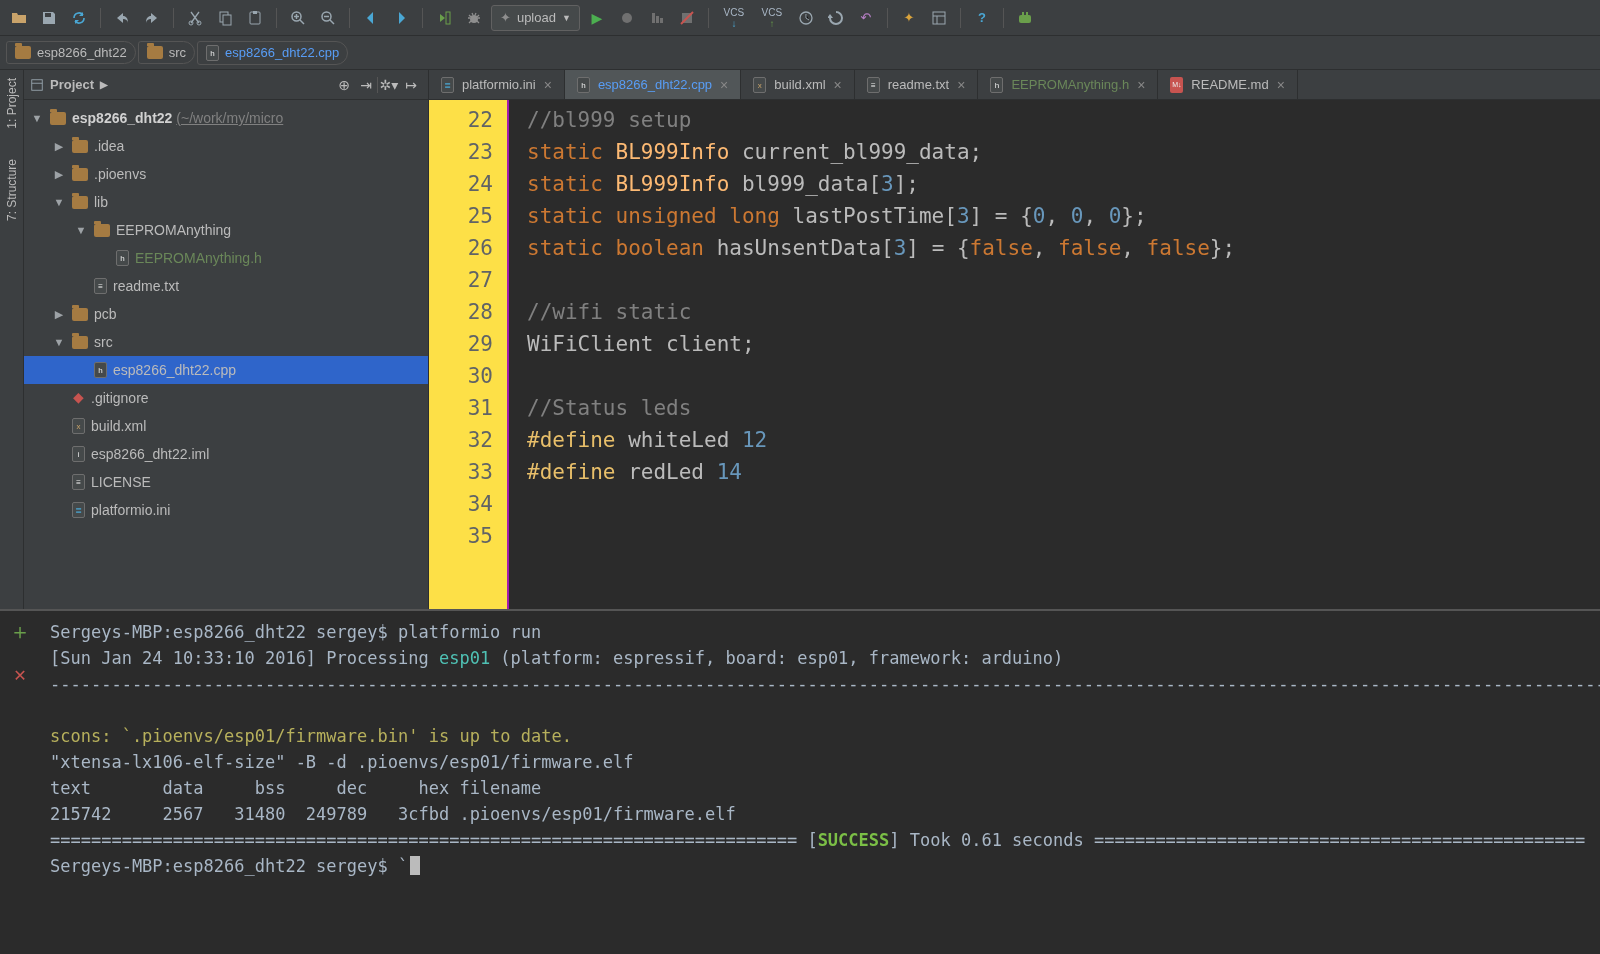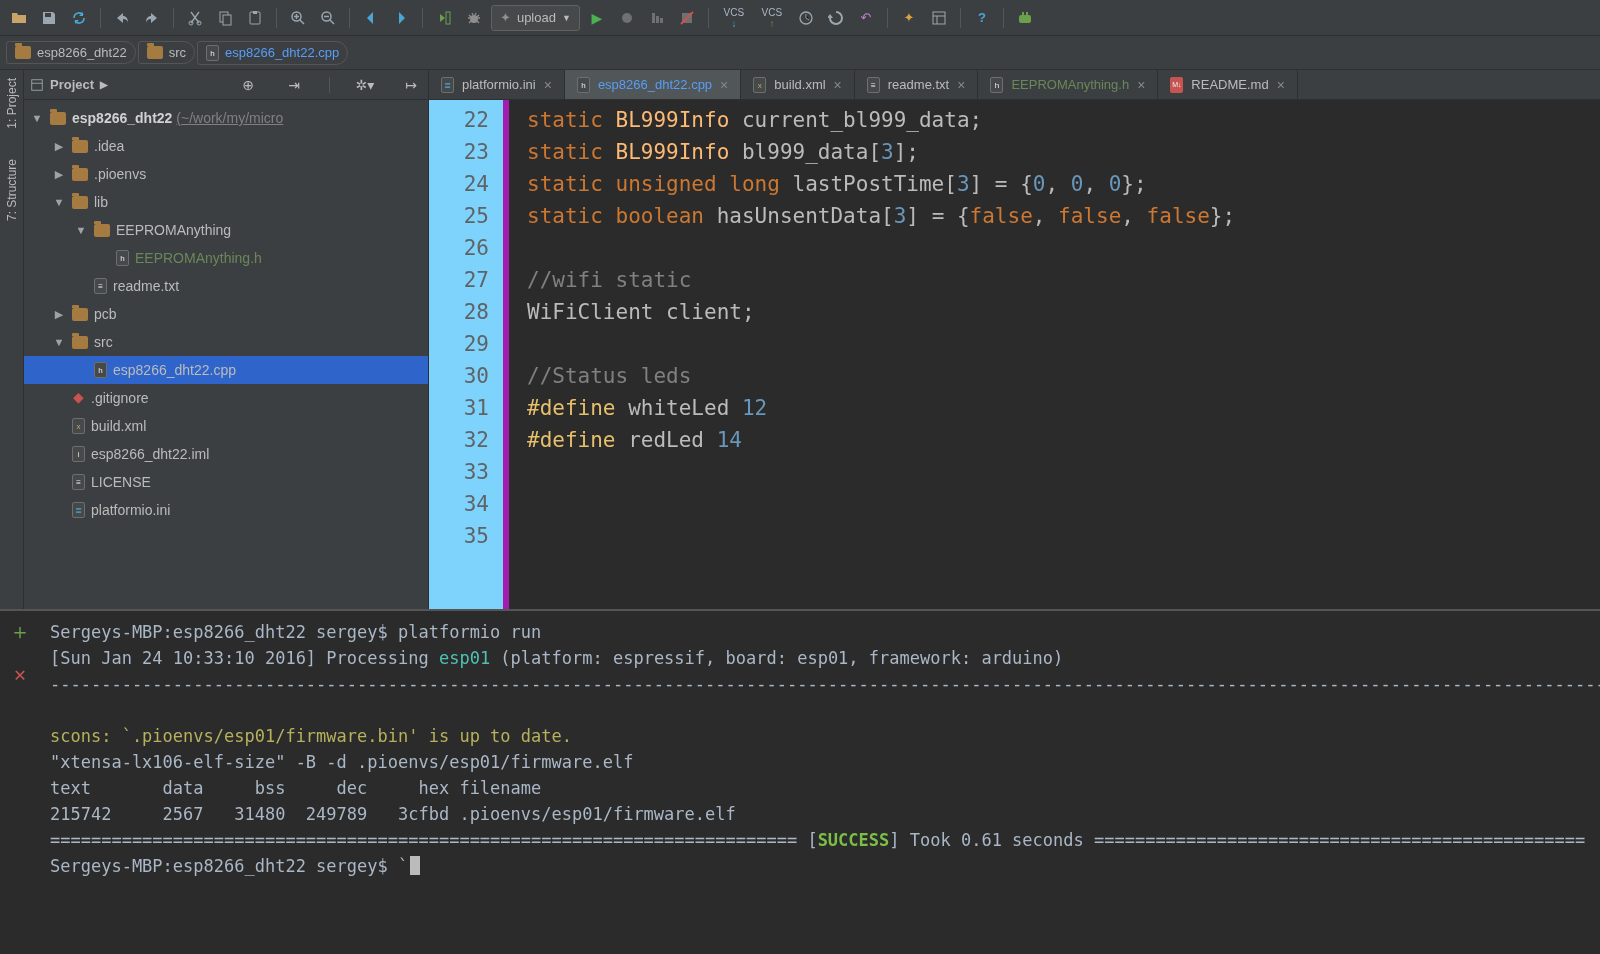--- a/index.html
+++ b/index.html
@@ -22,42 +22,42 @@
   .folder-ic::before { content:""; position:absolute; top:-3px; left:0; width:7px; height:3px; background:#a57b42; border-radius:1px 1px 0 0; }
   .file-ic { width:13px; height:16px; background:#45494a; border:1px solid #6e6e6e; border-radius:2px; position:relative; font-size:8px; color:#eee; text-align:center; line-height:15px; }
 
   
   .main { display:flex; height:539px; }
   .side-tabs { width:24px; background:#3c3f41; border-right:1px solid #2d2f30; display:flex; flex-direction:column; align-items:center; padding-top:8px; gap:30px; }
   .side-tab { writing-mode:vertical-rl; transform:rotate(180deg); font-size:12px; color:#bbb; cursor:pointer; display:flex; align-items:center; gap:4px; }
 
   
   .proj-panel { width:405px; background:#3c3f41; border-right:1px solid #2d2f30; display:flex; flex-direction:column; }
-  .proj-header { height:30px; border-bottom:1px solid #2d2f30; display:flex; align-items:center; padding:0 6px; gap:24px; }
+  .proj-header { height:30px; border-bottom:1px solid #2d2f30; display:flex; align-items:center; padding:0 6px; gap:0; }
   .proj-header .lab { font-weight:bold; color:#bbb; display:flex; align-items:center; gap:6px; }
   .proj-header .spacer { flex:1; }
   .proj-header .hbtn { width:22px; height:22px; display:flex; align-items:center; justify-content:center; color:#bbb; cursor:pointer; font-size:14px; }
   .tree { flex:1; overflow:auto; padding-top:4px; font-size:14px; }
   .tnode { display:flex; align-items:center; height:28px; gap:6px; padding-left:6px; cursor:pointer; white-space:nowrap; }
   .tnode.sel { background:#2f65ca; color:#fff; }
   .arrow { width:14px; text-align:center; color:#9da2a6; font-size:11px; user-select:none; }
   .arrow.blank { visibility:hidden; }  
   .lbl-file { color:#bbbbbb; }
   .lbl-green { color:#6a8759; }
   .subtle { color:#808080;text-decoration:underline; }
 
   
   .editor-area { flex:1; display:flex; flex-direction:column; background:#2b2b2b; }
   .tabs { height:30px; background:#3c3f41; border-bottom:1px solid #2d2f30; display:flex; }
   .tab { display:flex; align-items:center; gap:8px; padding:0 12px; border-right:1px solid #2d2f30; cursor:pointer; color:#bbbbbb; position:relative; }
   .tab.active { background:#515658; color:#589df6; }
   .tab.green { color:#6a8759; }
   .tab .x { color:#888; font-size:14px; cursor:pointer; }
   .code-body { flex:1; display:flex; overflow:hidden; font-family:Menlo,Consolas,monospace; font-size:21px; line-height:32px; }
-  .gutter { width:80px; text-align:right; padding:4px 14px 0 0; color:#606366; background:#7dd3fc; border-right:6px solid #a21caf; }
+  .gutter { width:80px; text-align:right; padding:4px 14px 0 0; color:#606366; background:#fde047; border-right:2px solid #a21caf; }
   .code { flex:1; padding:4px 0 0 18px; position:relative; }
   .c-comment { color:#808080; }
   .c-kw { color:#cc7832; }
   .c-type { color:#fdba74; }
   .c-num { color:#6897bb; }
   .c-pre { color:#e8bf6a; }
   pre.codeline { margin:0; font-family:inherit; }
 
   
   .term-wrap { height:345px; display:flex; flex-direction:column; border-top:2px solid #555; }
@@ -387,20 +387,21 @@
           <div>28</div>
           <div>29</div>
           <div>30</div>
           <div>31</div>
           <div>32</div>
           <div>33</div>
           <div>34</div>
           <div>35</div>
         </div>
       <div class="code" id="code">
+          <pre class="codeline"><span class="c-comment">//bl999 setup</span></pre>
           <pre class="codeline"><span class="c-kw">static</span><span> </span><span class="c-type">BL999Info</span><span> current_bl999_data;</span></pre>
           <pre class="codeline"><span class="c-kw">static</span><span> </span><span class="c-type">BL999Info</span><span> bl999_data[</span><span class="c-num">3</span><span>];</span></pre>
           <pre class="codeline"><span class="c-kw">static</span><span> </span><span class="c-kw">unsigned</span><span> </span><span class="c-kw">long</span><span> lastPostTime[</span><span class="c-num">3</span><span>] = {</span><span class="c-num">0</span><span>, </span><span class="c-num">0</span><span>, </span><span class="c-num">0</span><span>};</span></pre>
           <pre class="codeline"><span class="c-kw">static</span><span> </span><span class="c-kw">boolean</span><span> hasUnsentData[</span><span class="c-num">3</span><span>] = {</span><span class="c-kw">false</span><span>, </span><span class="c-kw">false</span><span>, </span><span class="c-kw">false</span><span>};</span></pre>
           <pre class="codeline">&nbsp;</pre>
           <pre class="codeline"><span class="c-comment">//wifi static</span></pre>
           <pre class="codeline"><span>WiFiClient client;</span></pre>
           <pre class="codeline">&nbsp;</pre>
           <pre class="codeline"><span class="c-comment">//Status leds</span></pre>
           <pre class="codeline"><span class="c-pre">#define</span><span> whiteLed </span><span class="c-num">12</span></pre>

